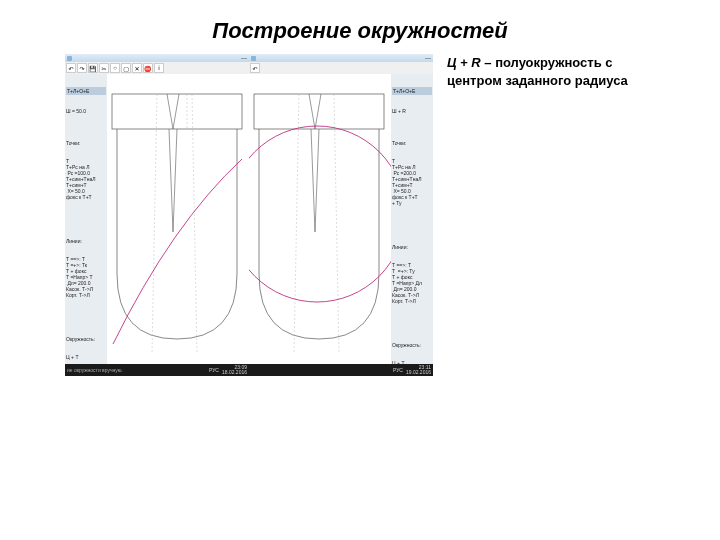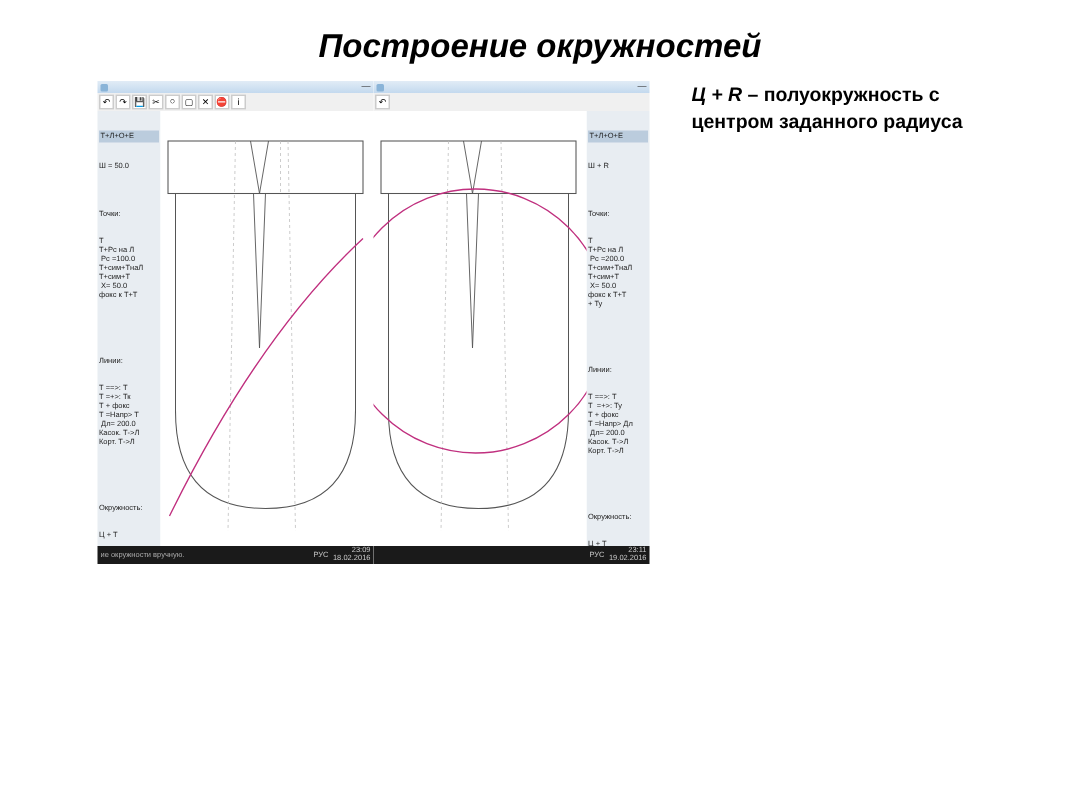--- a/index.html
+++ b/index.html
@@ -111,21 +111,21 @@
     display: flex;
     align-items: center;
     justify-content: flex-end;
     padding: 0 2px;
     gap: 3px;
   }
   .taskbar span { color: #ccc; font-size: 5px; line-height: 5px; }
   .taskbar .tclock { text-align: right; }
   .desc {
     width: 230px;
-    padding: 0 0 0 28px;
+    padding: 0 0 0 14px;
     font-size: 13px;
     line-height: 1.35;
     color: #000;
   }
   .desc .bold { font-weight: bold; }
   .desc .ital { font-style: italic; }
 </style>
 </head>
 <body>
 

